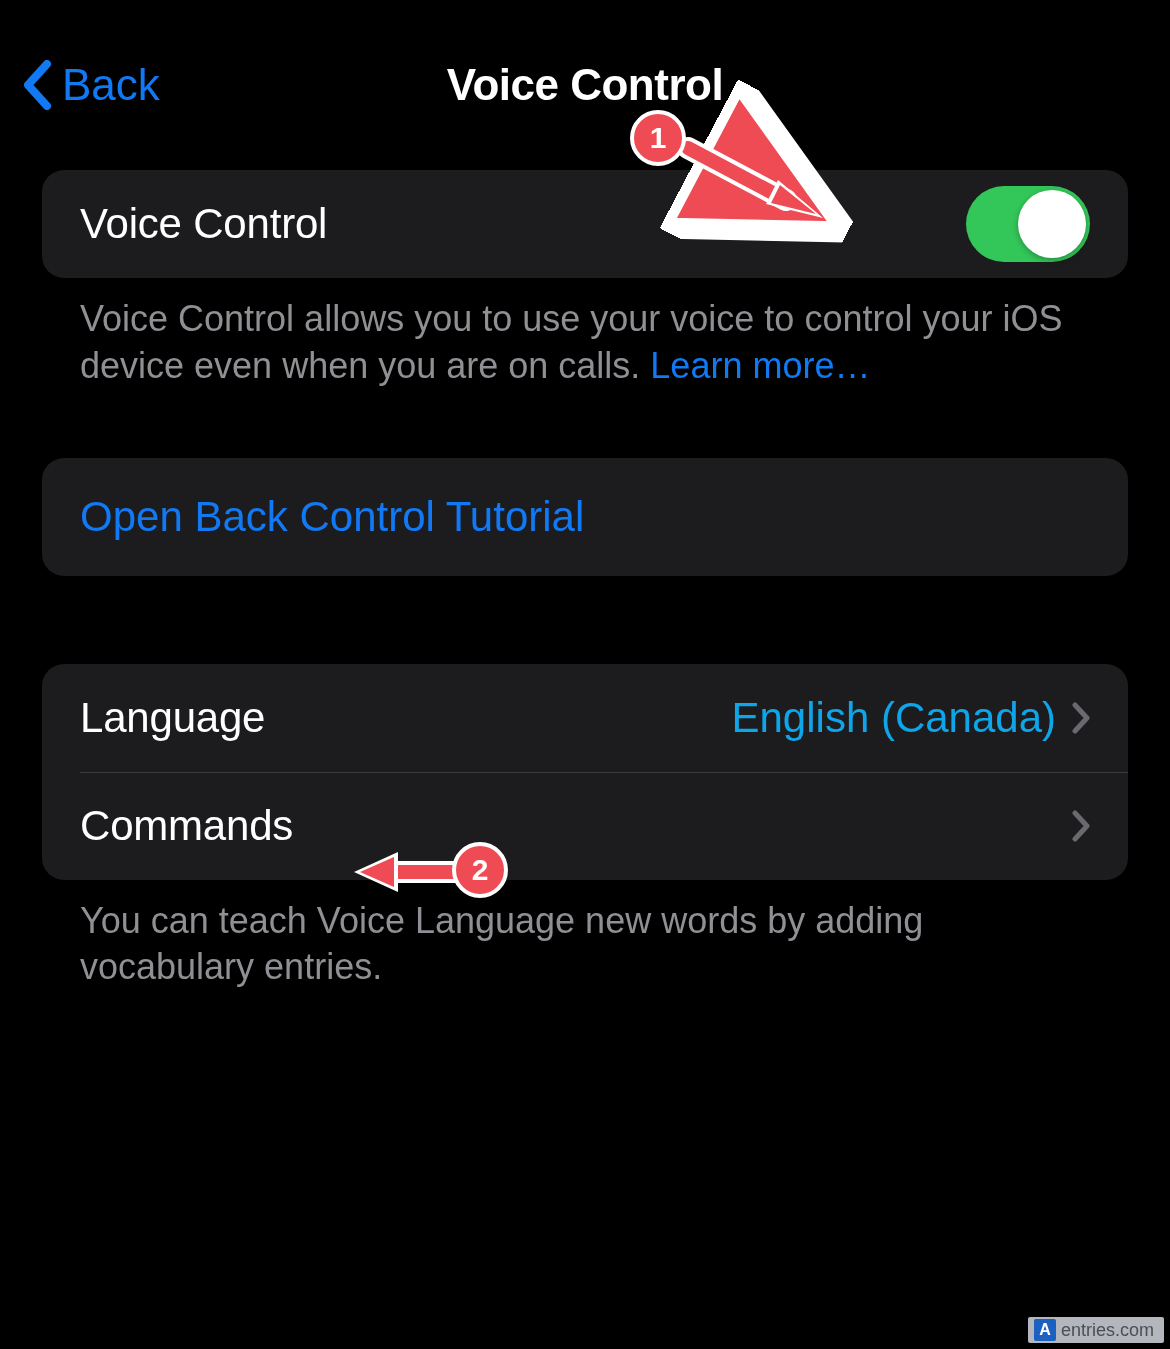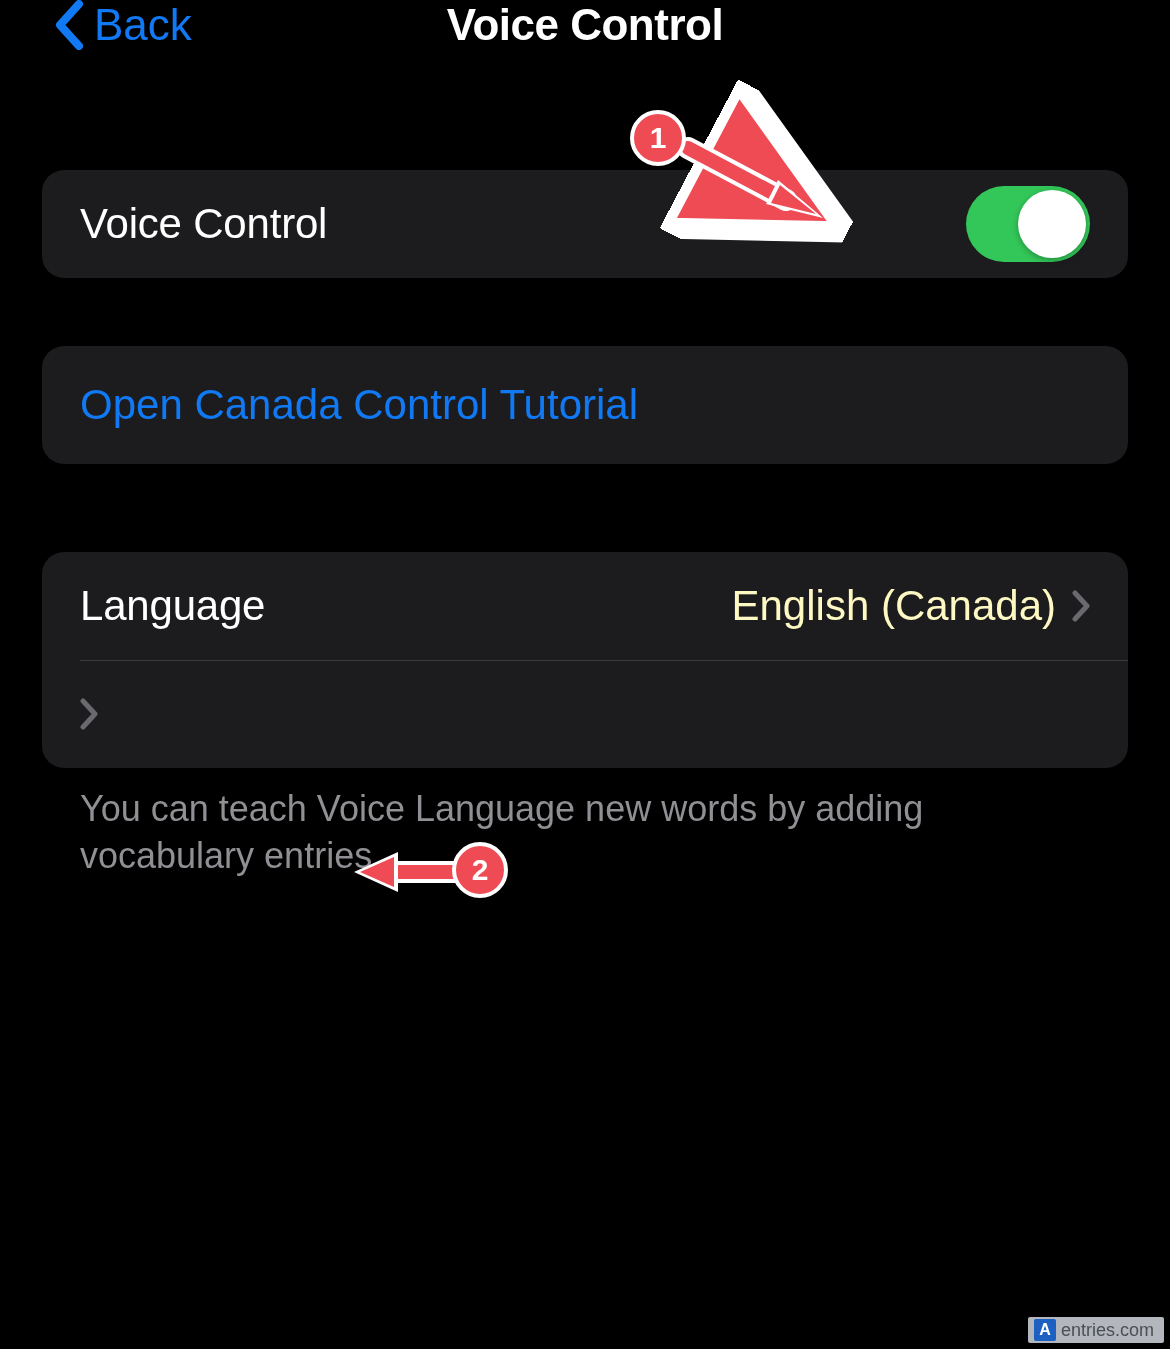--- a/index.html
+++ b/index.html
@@ -7,24 +7,23 @@
       font-family: -apple-system, BlinkMacSystemFont, 'Segoe UI', Helvetica, Arial, sans-serif;
       background: #000;
       color: #fff;
       width: 1170px;
       height: 1349px;
       overflow: hidden;
       position: relative;
     }
     .header {
       display: flex;
-      align-items: flex-start;
+      align-items: flex-end;
       height: 110px;
       position: relative;
-      padding-left: 32px;
     }
     .back-button {
       display: flex;
       align-items: center;
       color: #1079f3;
       font-size: 44px;
       font-weight: 400;
       padding-left: 22px;
       cursor: pointer;
     }
@@ -68,21 +67,21 @@
     }
     .row-label {
       font-size: 42px;
       font-weight: 400;
       color: #fff;
       flex: 1;
       letter-spacing: -0.2px;
     }
     .row-value {
       font-size: 42px;
-      color: #fef9c3;
+      color: #0ea5e9;
       margin-right: 16px;
     }
     .chevron-right svg { display: block; }
     .toggle {
       width: 124px;
       height: 76px;
       border-radius: 38px;
       background: #33c759;
       position: relative;
       cursor: pointer;
@@ -167,38 +166,42 @@
 <div class="content">
 
   <div class="group">
     <div class="row">
       <div class="row-label">Voice Control</div>
       <div class="toggle">
         <div class="knob"></div>
       </div>
     </div>
   </div>
+  <div class="footer-text">
+    <span>Voice Control allows you to use your voice to control your iOS device even when you are on calls. </span><span class="link-text">Learn more…</span>
+  </div>
 
   <div class="group tutorial-group">
     <div class="row tutorial-row">
-      <div class="tutorial-label">Open Canada Control Tutorial</div>
+      <div class="tutorial-label">Open Back Control Tutorial</div>
     </div>
   </div>
 
   <div class="group settings-group">
     <div class="row">
       <div class="row-label">Language</div>
       <div class="row-value">English (Canada)</div>
       <span class="chevron-right">
         <svg width="18" height="32" viewBox="0 0 18 32">
             <polyline points="3,3 15,16 3,29" fill="none" stroke="#6a6a6e" stroke-width="5" stroke-linecap="round" stroke-linejoin="round"></polyline>
           </svg>
       </span>
     </div>
     <div class="row">
+      <div class="row-label">Commands</div>
       <span class="chevron-right">
         <svg width="18" height="32" viewBox="0 0 18 32">
             <polyline points="3,3 15,16 3,29" fill="none" stroke="#6a6a6e" stroke-width="5" stroke-linecap="round" stroke-linejoin="round"></polyline>
           </svg>
       </span>
     </div>
   </div>
   <div class="footer-text">You can teach Voice Language new words by adding vocabulary entries.</div>
 
 </div>

